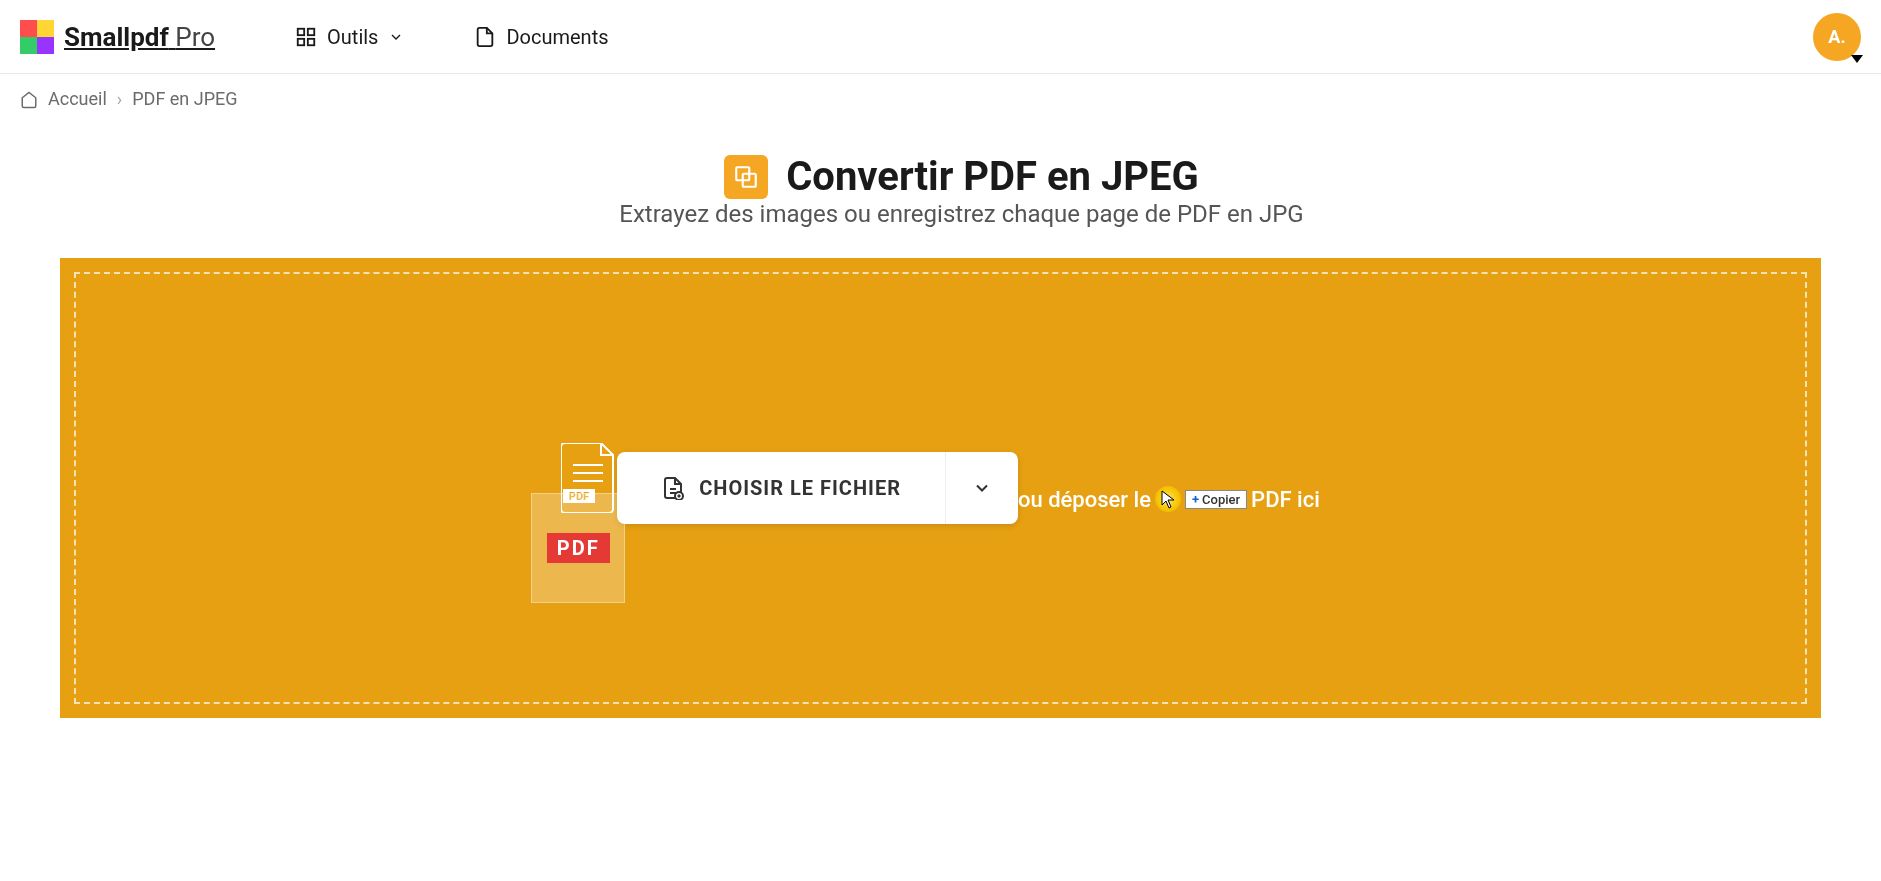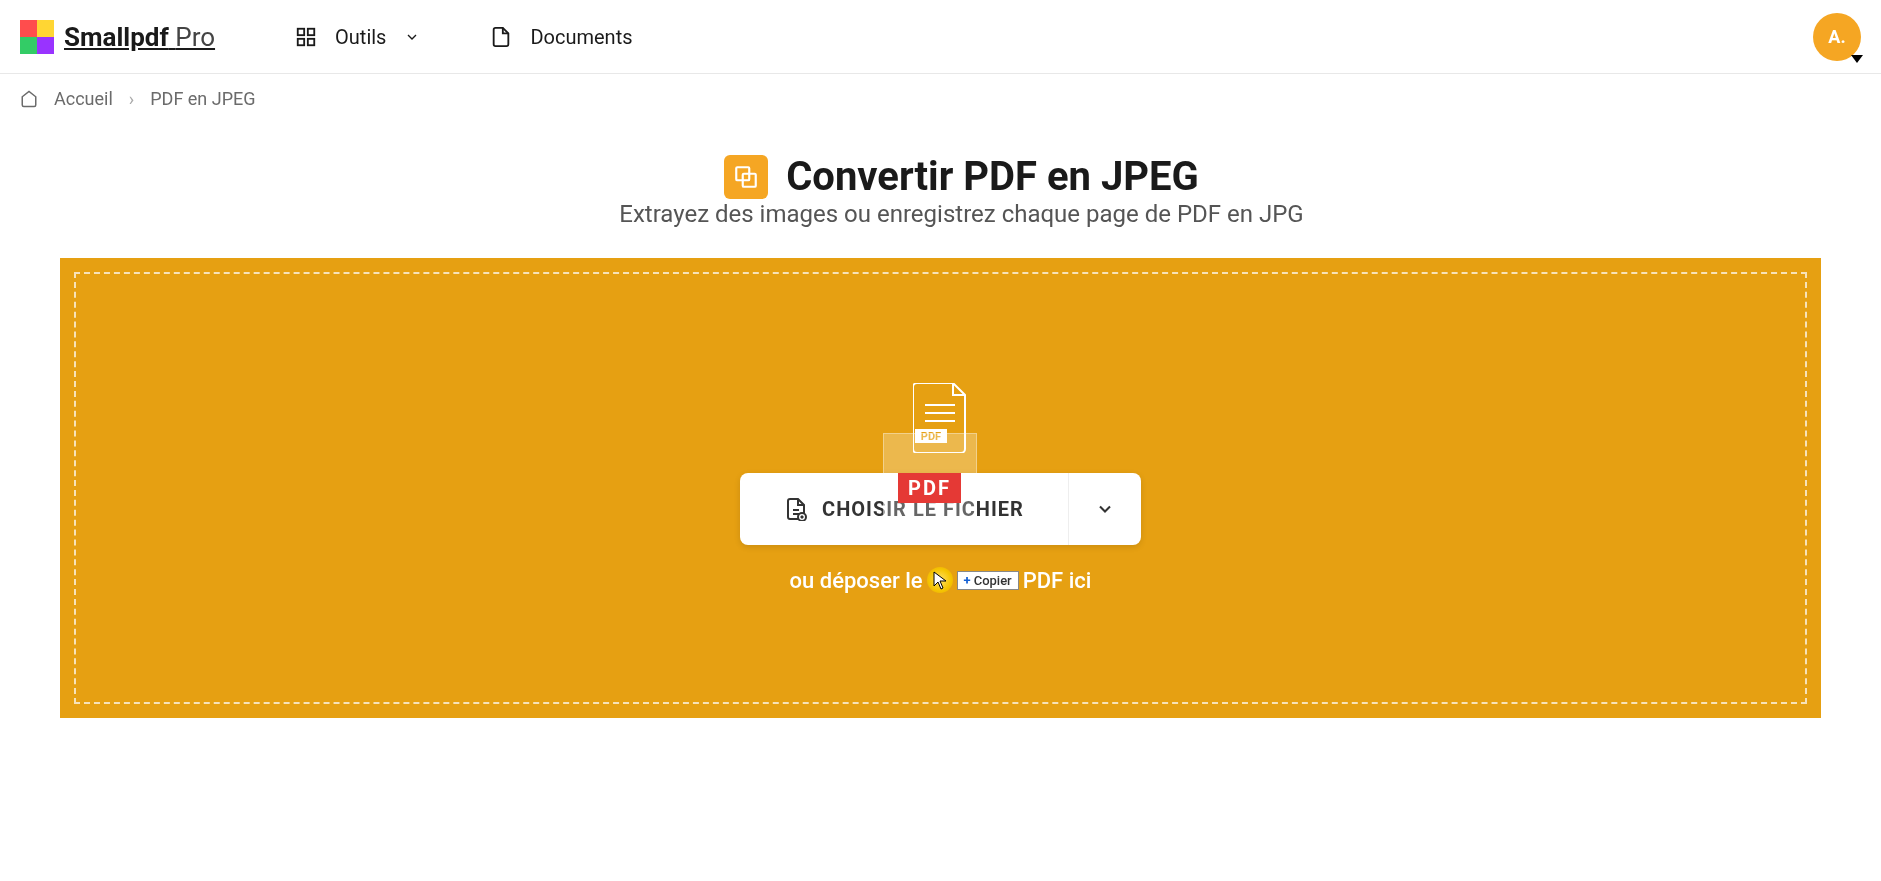--- a/index.html
+++ b/index.html
@@ -49,21 +49,21 @@
   }
 
   .nav-items {
     display: flex;
     align-items: center;
     gap: 70px;
   }
   .nav-item {
     display: flex;
     align-items: center;
-    gap: 18px;
+    gap: 10px;
     font-size: 20px;
     color: #1a1a1a;
     cursor: pointer;
   }
   .nav-icon {
     width: 22px;
     height: 22px;
     display: inline-flex;
     align-items: center;
     justify-content: center;
@@ -91,22 +91,22 @@
     right: -2px;
     width: 0; height: 0;
     border-left: 6px solid transparent;
     border-right: 6px solid transparent;
     border-top: 8px solid #000;
   }
 
   
   .breadcrumb {
     display: flex;
-    align-items: center;
-    gap: 16px;
+    align-items: flex-end;
+    gap: 10px;
     padding: 14px 20px;
     font-size: 18px;
     color: #6b6b6b;
   }
   .breadcrumb .home-icon {
     width: 18px;
     height: 18px;
     display: inline-flex;
   }
   .breadcrumb-sep {
@@ -156,21 +156,20 @@
     padding: 14px;
     height: 460px;
   }
   .dropzone {
     width: 100%;
     height: 100%;
     border: 2px dashed rgba(255,255,255,0.7);
     background: #e6a012;
     position: relative;
     display: flex;
-    flex-direction: column;
     align-items: center;
     justify-content: center;
   }
 
   .file-icon-container {
     position: relative;
     margin-bottom: 20px;
   }
   .file-icon-main {
     width: 56px;

